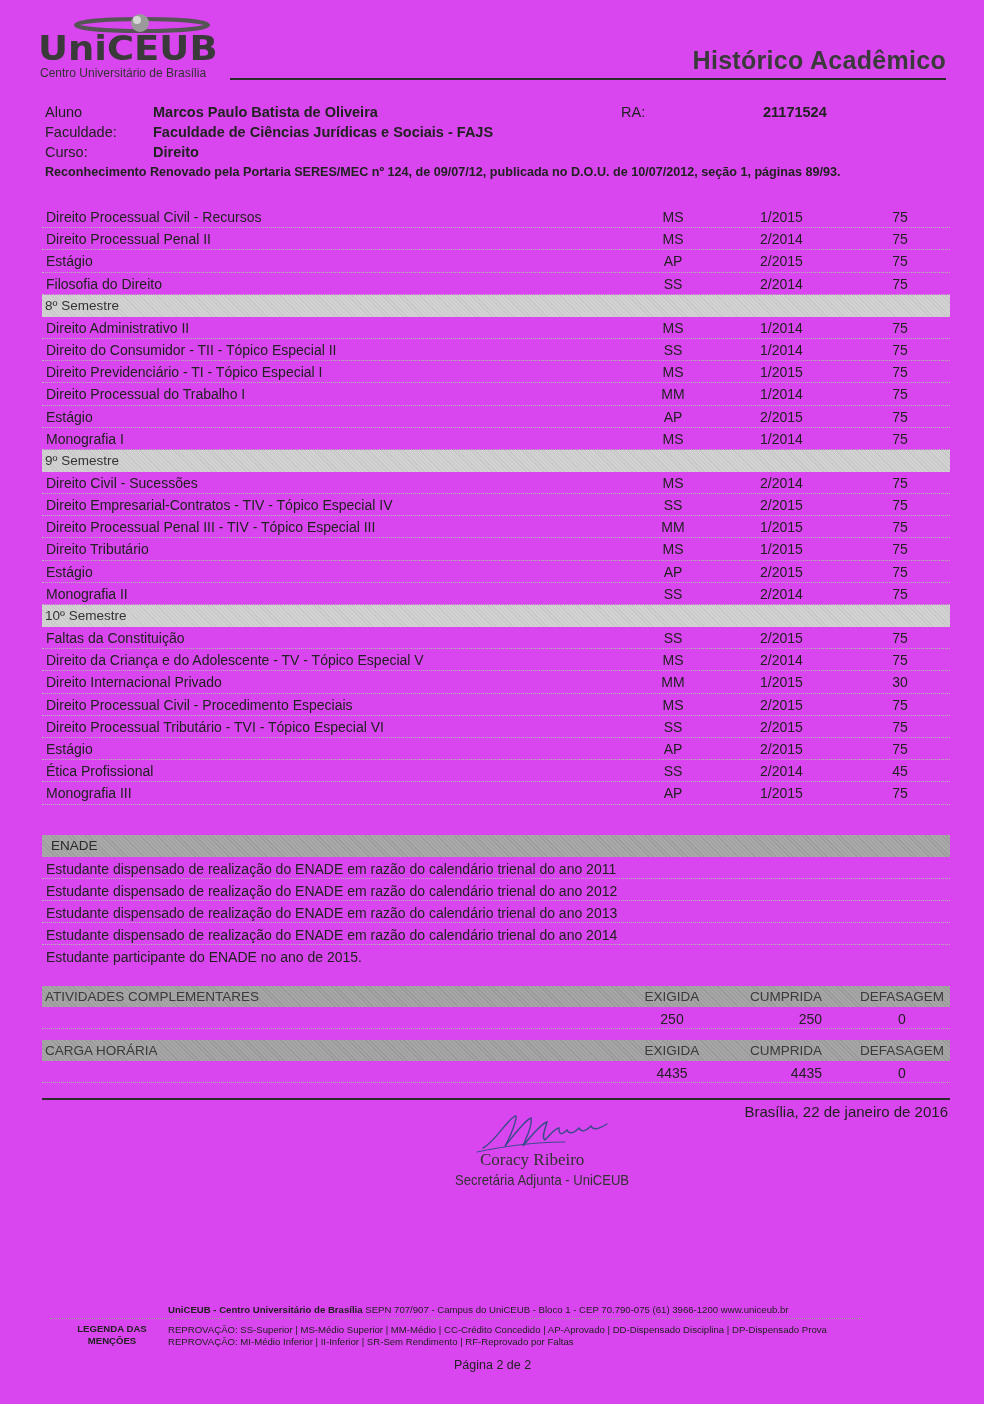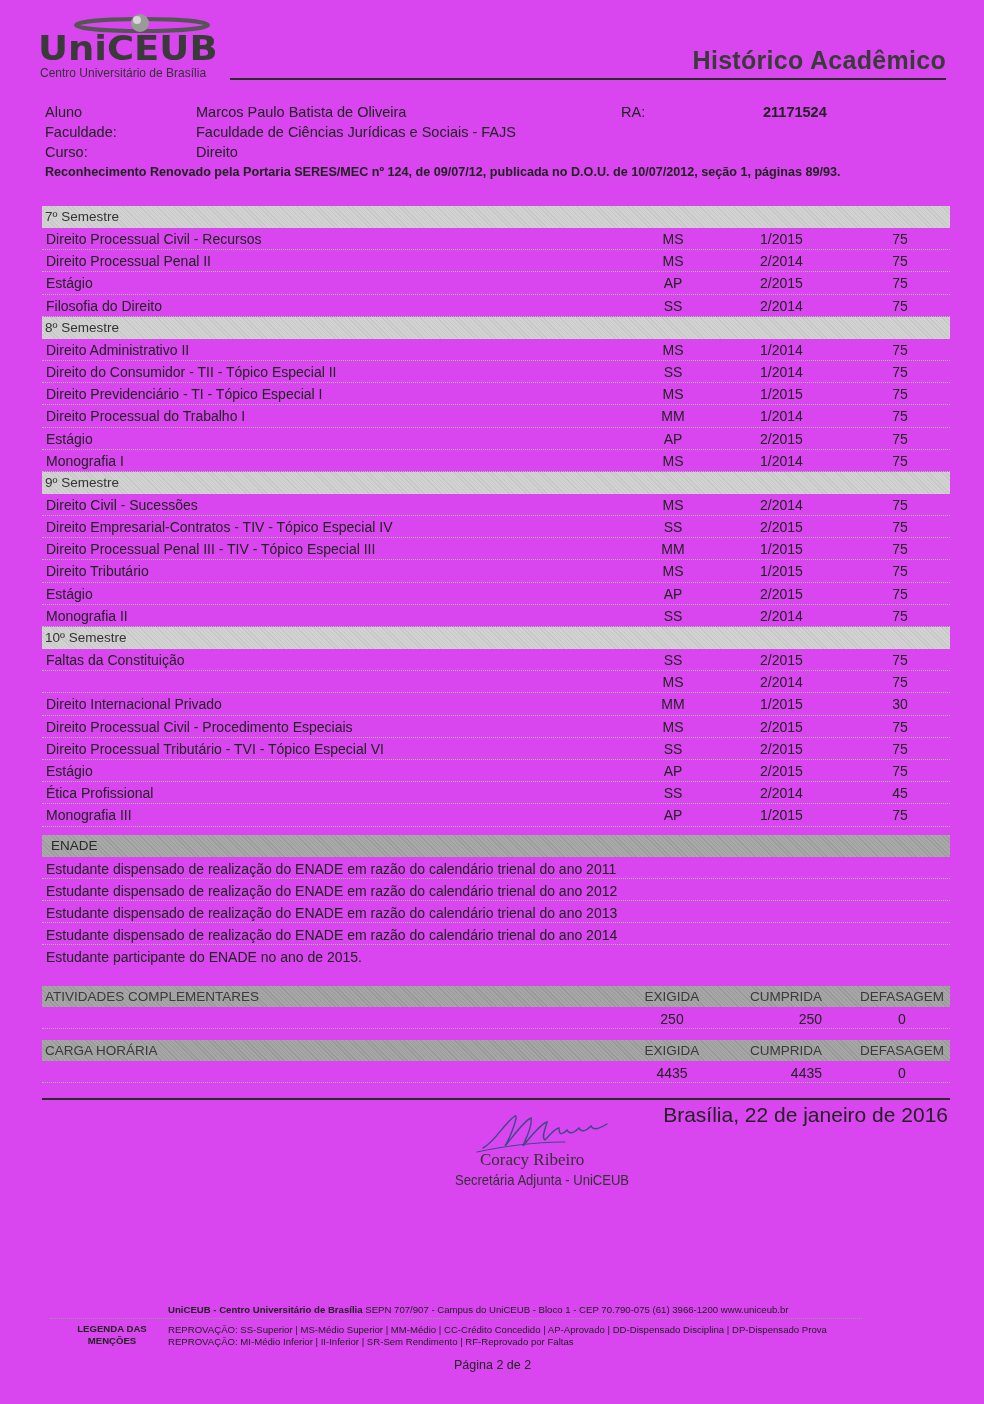--- a/index.html
+++ b/index.html
@@ -29,21 +29,21 @@
   .doc-title {
     position: absolute; right: 38px; top: 46px;
     font-size: 25px; font-weight: bold; color: #3a3a3a; letter-spacing: 0.3px;
   }
   .header-rule { position: absolute; left: 230px; right: 38px; top: 78px; height: 2px; background: #2b2b2b; }
 
   
   .info { position: absolute; left: 45px; top: 104px; width: 880px; font-size: 14.5px; }
   .info-row { position: relative; height: 20px; }
   .info-label { position: absolute; left: 0; top: 0; color: #222; }
-  .info-value { position: absolute; left: 108px; top: 0; font-weight: normal; color: #222; margin-left: 43px; }
+  .info-value { position: absolute; left: 108px; top: 0; font-weight: bold; color: #222; }
   .ra-label { position: absolute; left: 576px; top: 0; color: #222; }
   .ra-value { position: absolute; left: 718px; top: 0; font-weight: bold; color: #222; }
   .recognition {
     position: absolute; left: 45px; top: 165px;
     font-size: 12.6px; font-weight: bold; color: #222; white-space: nowrap;
   }
 
   
   .grades { position: absolute; left: 42px; top: 206px; width: 908px; }
   .sem-header {
@@ -89,21 +89,21 @@
   .sh-title { left: 3px; }
   .sh-col1 { left: 600px; width: 60px; text-align: center; }
   .sh-col2 { left: 705px; width: 75px; text-align: right; }
   .sh-col3 { left: 810px; width: 100px; text-align: center; }
   .summary-row { position: relative; height: 22px; border-bottom: 1px dotted #b0b0b0; font-size: 14px; color: #222; }
   .summary-row span { position: absolute; top: 4px; }
 
   .bottom-rule { position: absolute; left: 42px; width: 908px; top: 1098px; height: 2px; background: #2b2b2b; }
 
   
-  .date-place { position: absolute; right: 36px; top: 1103px; font-size: 21px; color: #222; }
+  .date-place { position: absolute; right: 36px; top: 1103px; font-size: 15px; color: #222; }
   .signature { position: absolute; left: 475px; top: 1112px; width: 150px; height: 42px; }
   .signer-name {
     position: absolute; left: 480px; top: 1150px;
     font-family: "Liberation Serif", serif; font-size: 17px; color: #333;
   }
   .signer-role {
     position: absolute; left: 455px; top: 1172px;
     font-size: 14.5px; color: #333; transform: scaleX(0.9); transform-origin: left top; white-space: nowrap;
   }
 
@@ -152,21 +152,20 @@
     </div>
     <div class="info-row">
       <span class="info-label">Curso:</span>
       <span class="info-value">Direito</span>
     </div>
   </div>
   <div class="recognition">Reconhecimento Renovado pela Portaria SERES/MEC nº 124, de 09/07/12, publicada no D.O.U. de 10/07/2012, seção 1, páginas 89/93.</div>
 
   <div class="grades">
 
-    <div class="sem-header">7º Semestre</div>
     <div class="row">
         <span class="c-name">Direito Processual Civil - Recursos</span>
         <span class="c-grade">MS</span>
         <span class="c-term">1/2015</span>
         <span class="c-hours">75</span>
       </div>
     <div class="row">
         <span class="c-name">Direito Processual Penal II</span>
         <span class="c-grade">MS</span>
         <span class="c-term">2/2014</span>
@@ -262,20 +261,21 @@
       </div>
 
     <div class="sem-header">10º Semestre</div>
     <div class="row">
         <span class="c-name">Faltas da Constituição</span>
         <span class="c-grade">SS</span>
         <span class="c-term">2/2015</span>
         <span class="c-hours">75</span>
       </div>
     <div class="row">
+        <span class="c-name">Direito da Criança e do Adolescente - TV - Tópico Especial V</span>
         <span class="c-grade">MS</span>
         <span class="c-term">2/2014</span>
         <span class="c-hours">75</span>
       </div>
     <div class="row">
         <span class="c-name">Direito Internacional Privado</span>
         <span class="c-grade">MM</span>
         <span class="c-term">1/2015</span>
         <span class="c-hours">30</span>
       </div>

